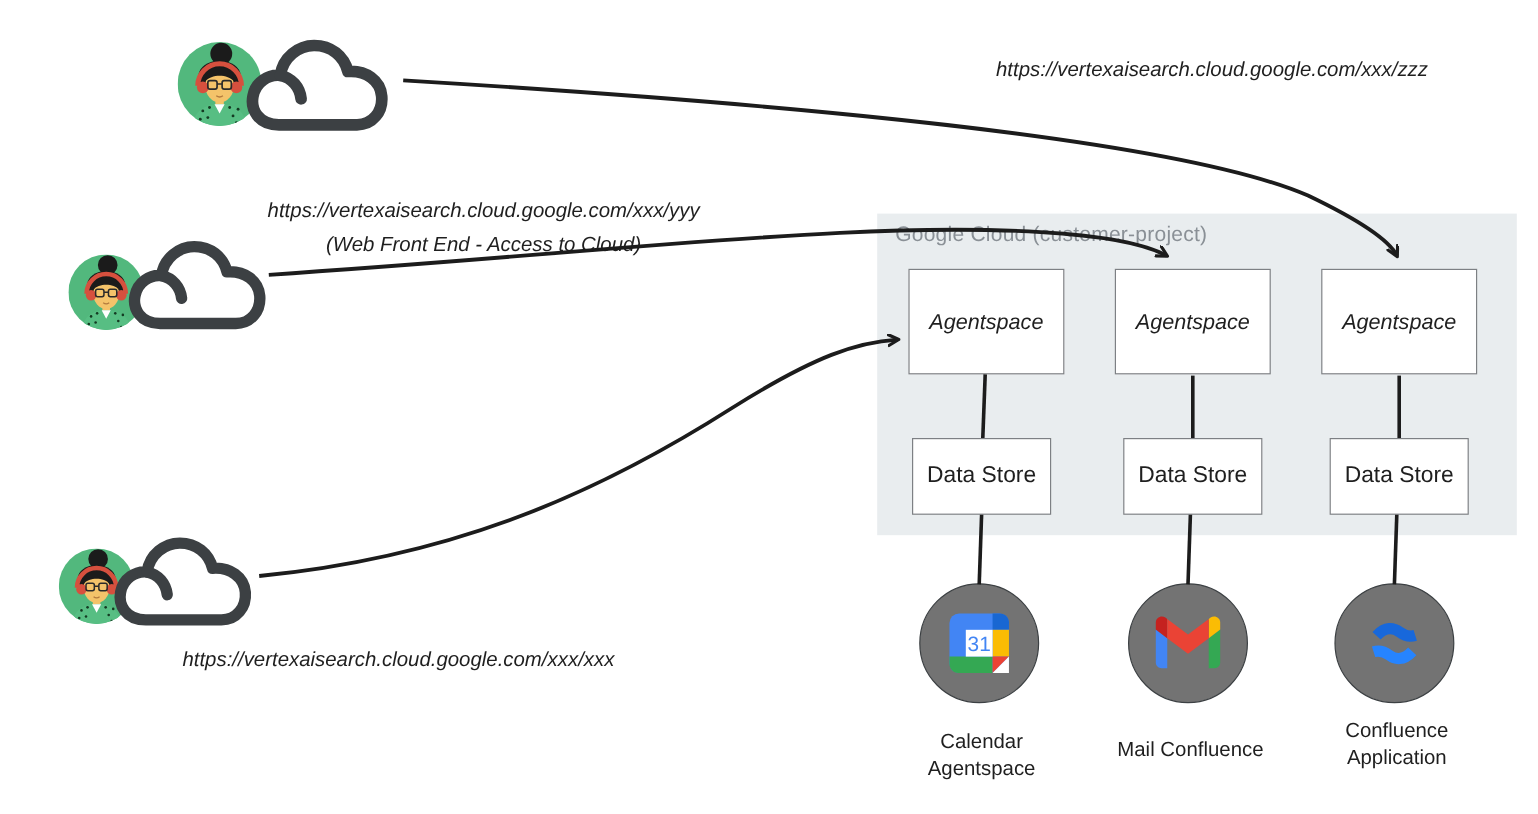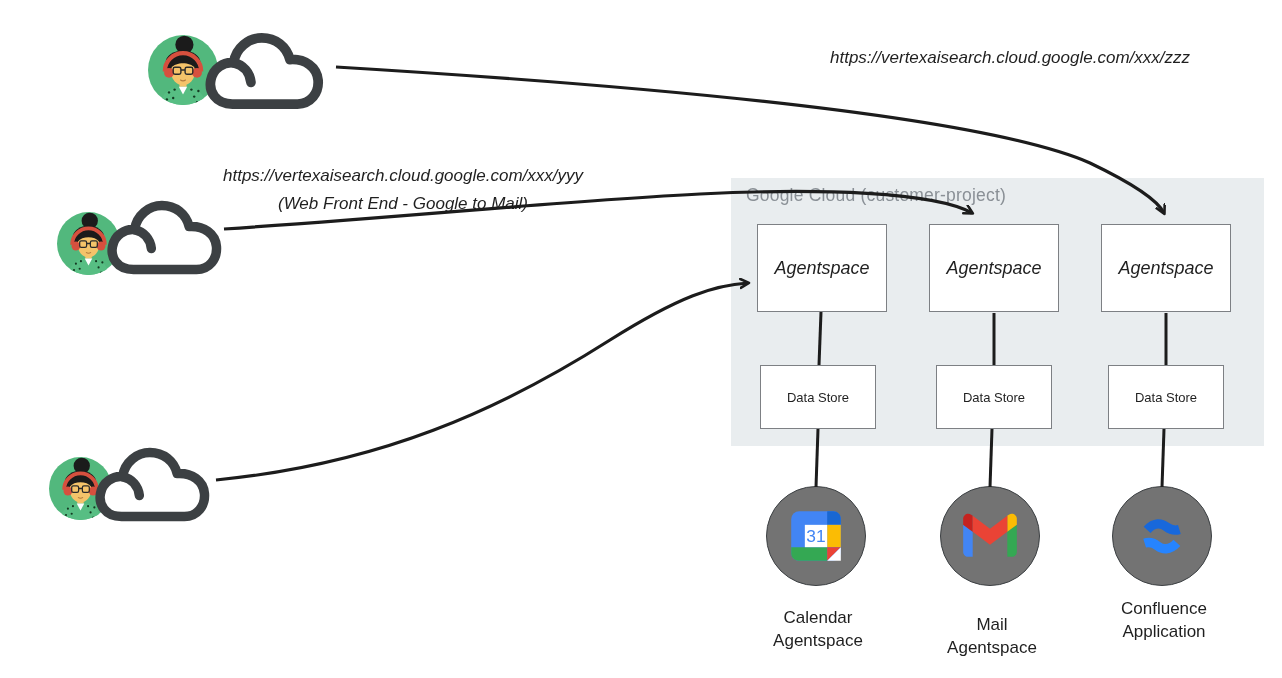--- a/index.html
+++ b/index.html
@@ -8,21 +8,21 @@
 
   
   .project-box{position:absolute;left:731px;top:178px;width:533px;height:268px;background:#e9edef;}
   .project-label{position:absolute;left:15px;top:7px;font-size:17.5px;letter-spacing:.2px;color:#8a9096;}
 
   
   .node{position:absolute;background:#fff;border:1.6px solid #7d8084;display:flex;
         align-items:center;justify-content:center;box-sizing:border-box;z-index:2;}
   .agent{width:130px;height:88px;top:224px;font-style:italic;font-size:18px;}
   #agent-1{left:757px}#agent-2{left:929px}#agent-3{left:1101px}
-  .store{width:116px;height:64px;top:365px;font-size:13px;}
+  .store{width:116px;height:64px;top:365px;font-size:19px;}
   #store-1{left:760px}#store-2{left:936px}#store-3{left:1108px}
 
   
   .appcircle{position:absolute;width:100px;height:100px;border-radius:50%;background:#737373;
              border:1.6px solid #3c4043;box-sizing:border-box;display:flex;align-items:center;
              justify-content:center;z-index:2;}
   #circle-1{left:766px;top:486px}#circle-2{left:940px;top:486px}#circle-3{left:1112px;top:486px}
   .appicon{width:62px;height:62px;}
 
   .applabel{position:absolute;width:124px;text-align:center;font-size:17px;line-height:23px;z-index:2;}
@@ -100,31 +100,32 @@
     </svg>
   </div>
   <div class="appcircle" id="circle-3">
     <svg class="appicon" viewBox="0 0 100 100">
       <path d="M26,40 C38,27 49,29 57,35 C63,39.5 70,42 78,39.5" stroke="#1868db" stroke-width="15" fill="none"></path>
       <path d="M74,61 C62,74 51,72 43,66 C37,61.5 30,59 22,61.5" stroke="#2684ff" stroke-width="15" fill="none"></path>
     </svg>
   </div>
 
   <div class="applabel" id="applabel-1">Calendar Agentspace</div>
-  <div class="applabel" id="applabel-2">Mail Agentspace</div>
+  <div class="applabel" id="applabel-2">Mail Confluence</div>
   <div class="applabel" id="applabel-3">Confluence Application</div>
 
   <div class="linkblock" id="link-1">
     <div class="url">https://vertexaisearch.cloud.google.com/xxx/zzz</div>
   </div>
   <div class="linkblock" id="link-2">
     <div class="url">https://vertexaisearch.cloud.google.com/xxx/yyy</div>
-    <div class="caption">(Web Front End - Google to Mail)</div>
+    <div class="caption">(Web Front End - Access to Cloud)</div>
   </div>
   <div class="linkblock" id="link-3">
+    <div class="url">https://vertexaisearch.cloud.google.com/xxx/xxx</div>
   </div>
 
   <svg class="avatar" id="avatar-1" viewBox="0 0 100 100">
     <defs>
         <clipPath id="clipA1">
           <circle cx="50" cy="50" r="50"></circle>
         </clipPath>
       </defs>
     <circle cx="50" cy="50" r="50" fill="#52b87d"></circle>
     <g clip-path="url(#clipA1)">

